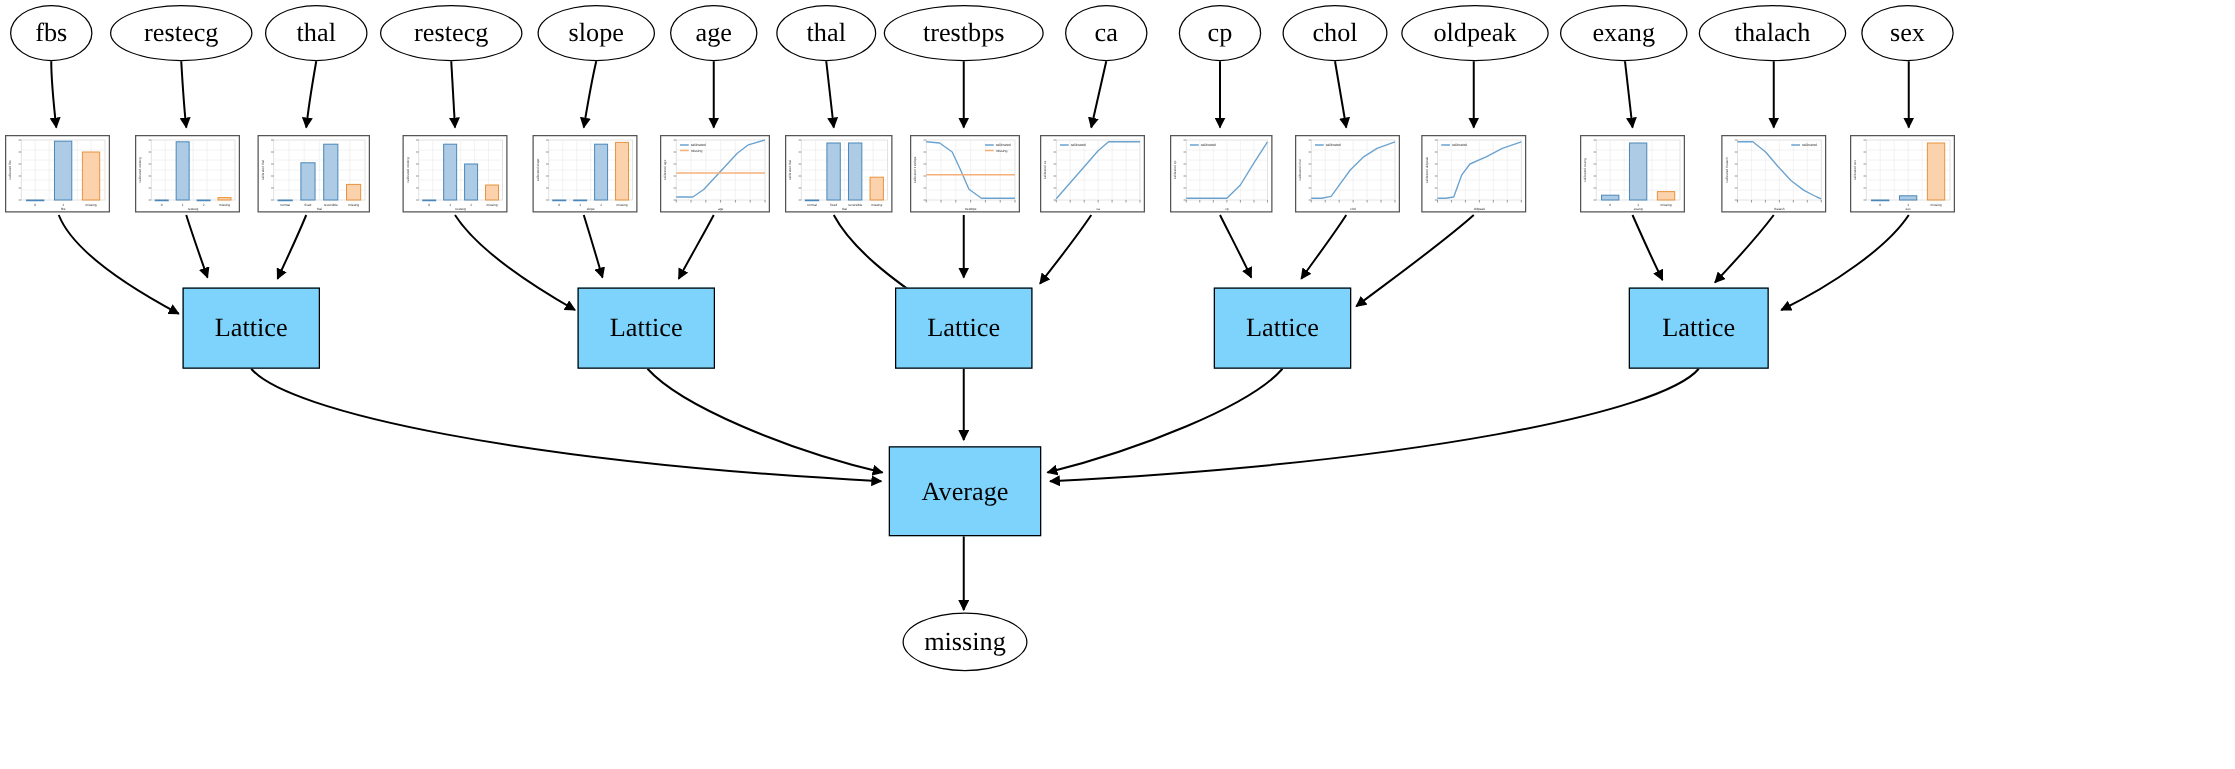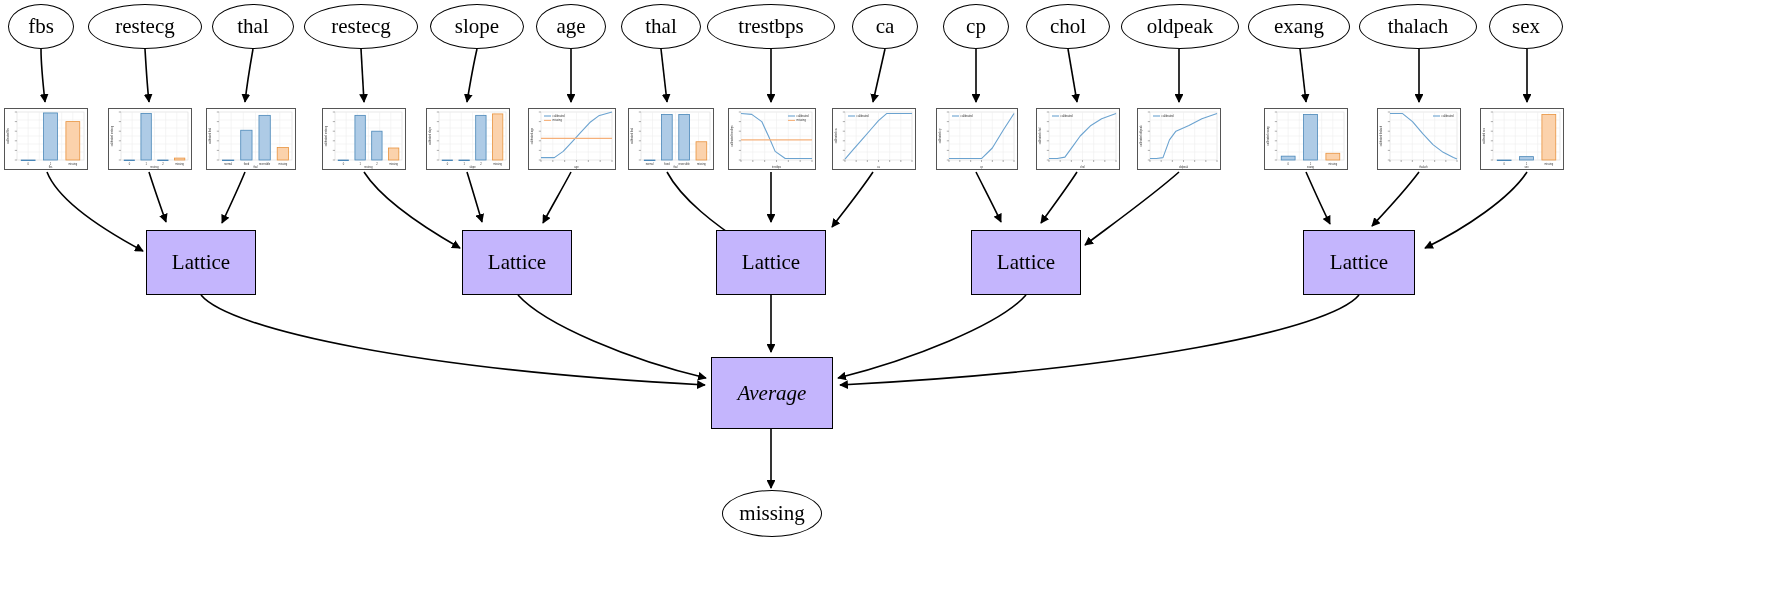--- a/index.html
+++ b/index.html
@@ -4,21 +4,21 @@
 <style>
   html,body{margin:0;padding:0;background:#ffffff;}
   #canvas{position:relative;width:1788px;height:615px;background:#fff;
           font-family:"Liberation Serif","DejaVu Serif",serif;overflow:hidden;}
   #edges{position:absolute;left:0;top:0;width:1788px;height:615px;pointer-events:none;}
 
   .ellipse-node{position:absolute;border:1.3px solid #000;border-radius:50%;
     background:#fff;display:flex;align-items:center;justify-content:center;
     font-size:21px;color:#000;box-sizing:border-box;white-space:nowrap;}
 
-  .box-node{position:absolute;border:1.3px solid #000;background:#c4b5fd;
+  .box-node{position:absolute;border:1.3px solid #000;background:#7dd3fc;
     display:flex;align-items:center;justify-content:center;font-size:21px;
     color:#000;box-sizing:border-box;}
 
   .plot{position:absolute;border:1.4px solid #555;background:#fff;
     box-sizing:border-box;overflow:hidden;}
   .plot svg{display:block;width:100%;height:100%;}
 </style>
 </head>
 <body>
 
@@ -670,19 +670,19 @@
   <div class="box-node" style="left:716px;top:230px;width:110px;height:65px;">
     <span>Lattice</span>
   </div>
   <div class="box-node" style="left:971px;top:230px;width:110px;height:65px;">
     <span>Lattice</span>
   </div>
   <div class="box-node" style="left:1303px;top:230px;width:112px;height:65px;">
     <span>Lattice</span>
   </div>
 
-  <div class="box-node" style="left:711px;top:357px;width:122px;height:72px;font-style:italic;">
+  <div class="box-node" style="left:711px;top:357px;width:122px;height:72px;">
     <span>Average</span>
   </div>
   <div class="ellipse-node" style="left:722px;top:490px;width:100px;height:47px;">
     <span>missing</span>
   </div>
 </div>
 
 </body></html>

